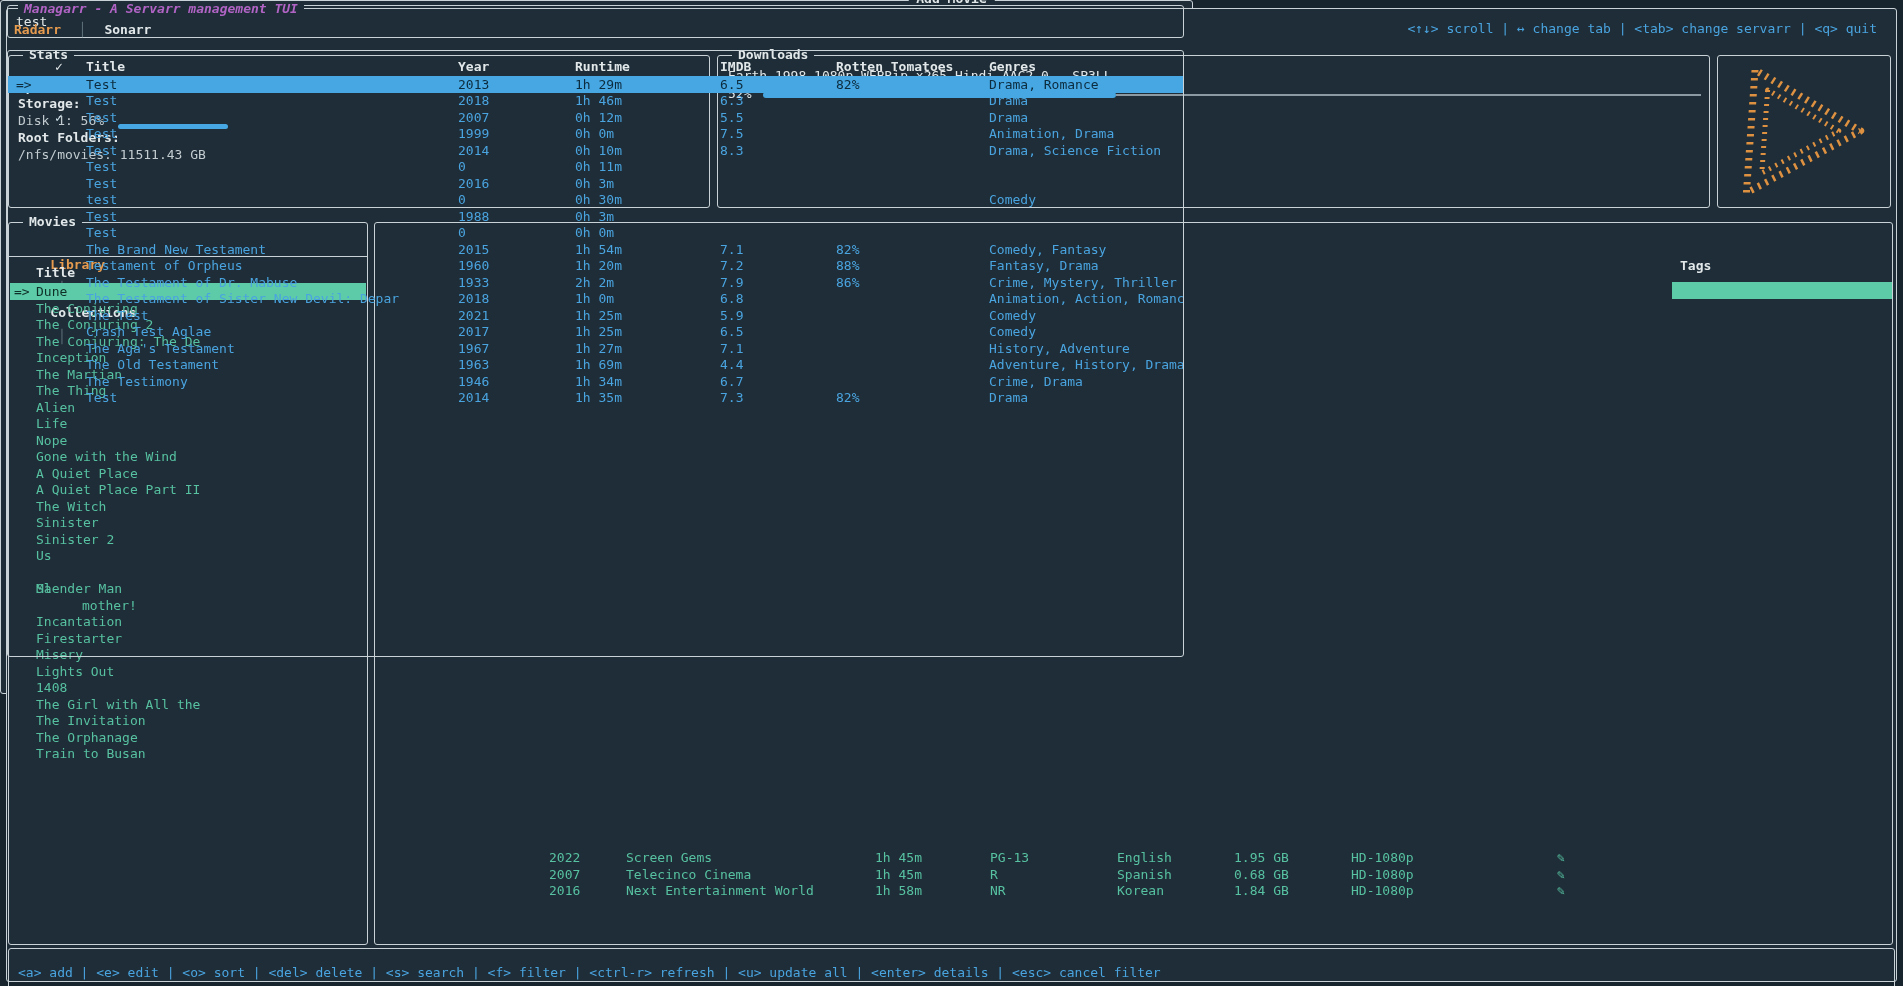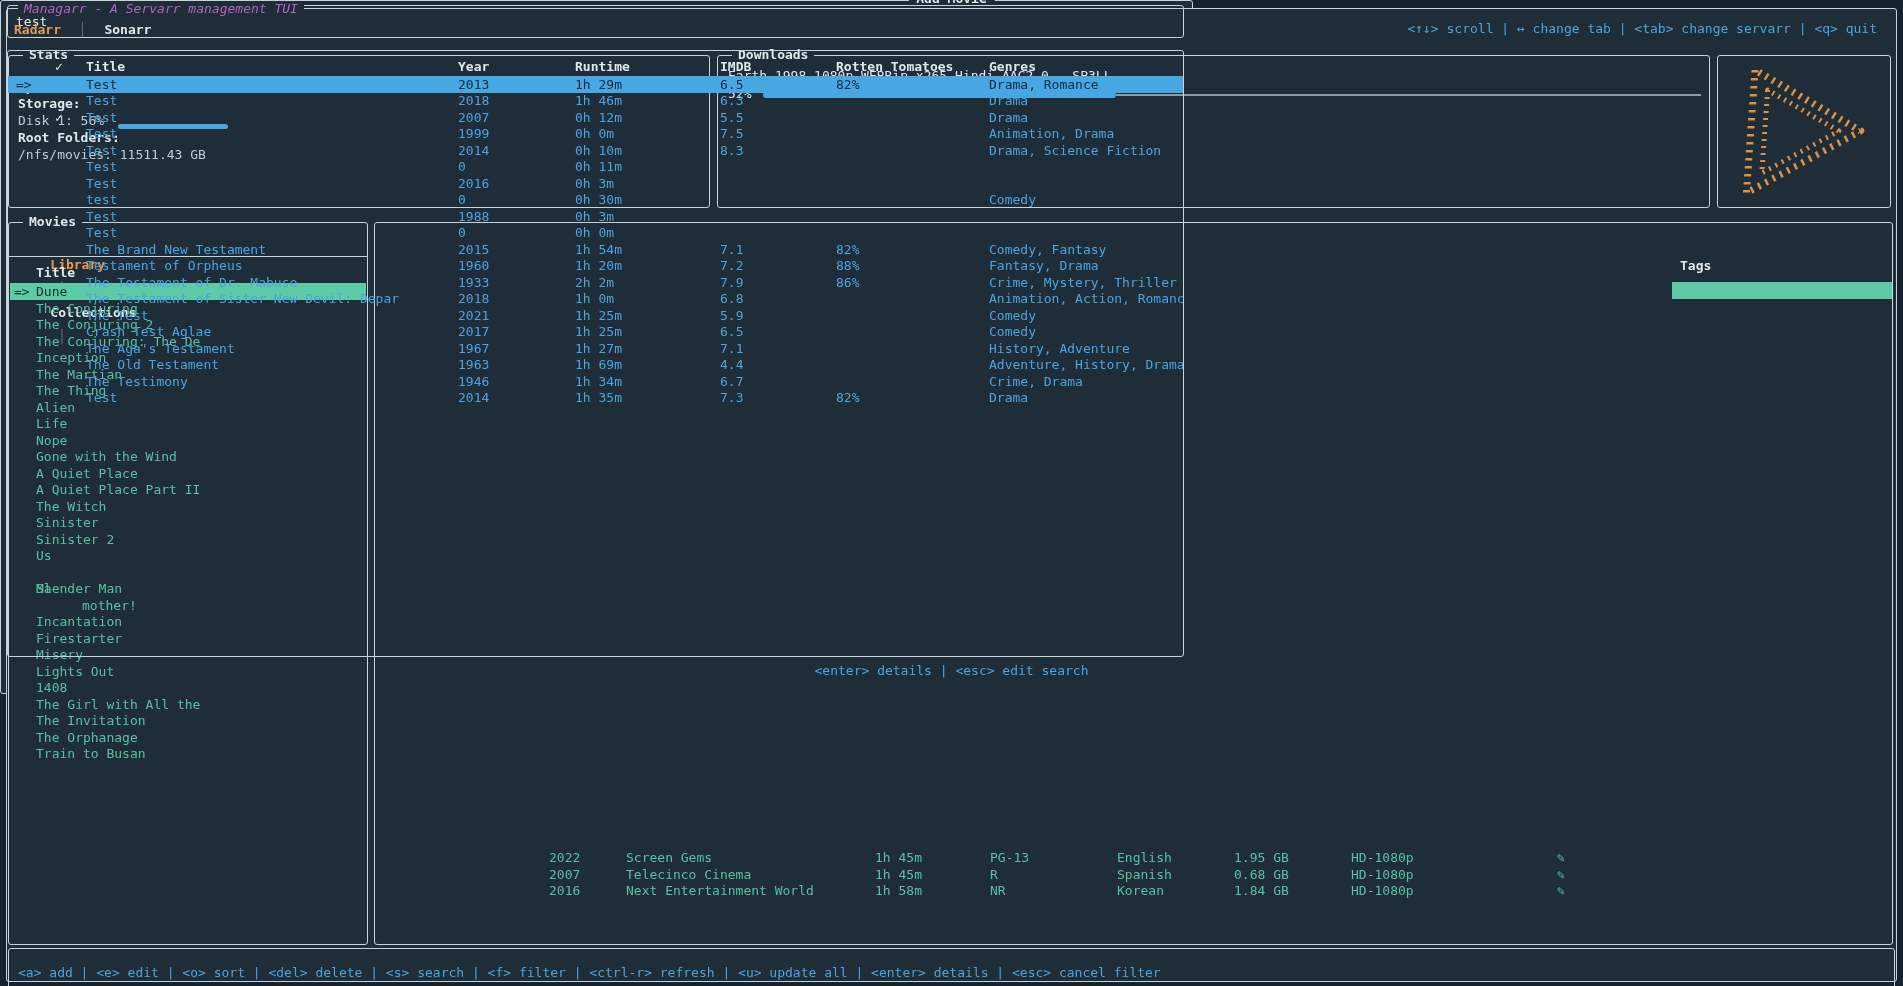--- a/index.html
+++ b/index.html
@@ -14,21 +14,21 @@
   .abs{position:absolute}
   .box{position:absolute;border:1px solid var(--border);border-radius:3px}
   .btitle{position:absolute;top:-9px;left:14px;background:var(--bg);padding:0 6px;
     font-weight:bold;color:var(--white);white-space:pre}
   .blue{color:var(--blue)} .bold{font-weight:bold}
   .row16{position:absolute;left:0;right:0;height:17px;line-height:17px;white-space:nowrap}
   .sepbar{color:#5d707b}
   
   #outer{left:6px;top:8px;width:1891px;height:974px;background:var(--bg)}
   #app-title{left:18px;top:1px;background:var(--bg);padding:0 6px;color:var(--purple);
-    font-weight:normal;font-style:italic;z-index:3}
+    font-weight:bold;font-style:italic;z-index:3}
   #tabs-row{left:14px;top:18px;height:24px;line-height:24px;z-index:2}
   #tabs-row span{margin-right:10px}
   #top-help{right:26px;top:21px;z-index:2}
   
   #stats-box{left:8px;top:55px;width:702px;height:153px}
   #stats-box .line{position:absolute;left:9px;white-space:pre;line-height:17px}
   #disk-bar{position:absolute;left:109px;top:68px;width:110px;height:5px;border-radius:3px;background:var(--blue-sel)}
   
   #downloads-box{left:717px;top:55px;width:993px;height:153px}
   #dl-name{position:absolute;left:10px;top:12px;white-space:nowrap}
@@ -494,18 +494,17 @@
     <span class="tcell t-check"></span>
     <span class="tcell t-title">Test</span>
     <span class="tcell t-year">2014</span>
     <span class="tcell t-runtime">1h 35m</span>
     <span class="tcell t-imdb">7.3</span>
     <span class="tcell t-rt">82%</span>
     <span class="tcell t-genres">Drama</span>
   </div>
       </div>
   </div>
-  <div id="popup-help" class="blue">&lt;enter&gt; details | &lt;esc&gt; edit search</div>
 </div>
 
 <div id="keybar" class="box">
   <div id="keybar-text" class="blue">&lt;a&gt; add | &lt;e&gt; edit | &lt;o&gt; sort | &lt;del&gt; delete | &lt;s&gt; search | &lt;f&gt; filter | &lt;ctrl-r&gt; refresh | &lt;u&gt; update all | &lt;enter&gt; details | &lt;esc&gt; cancel filter</div>
 </div>
 
 </body></html>

